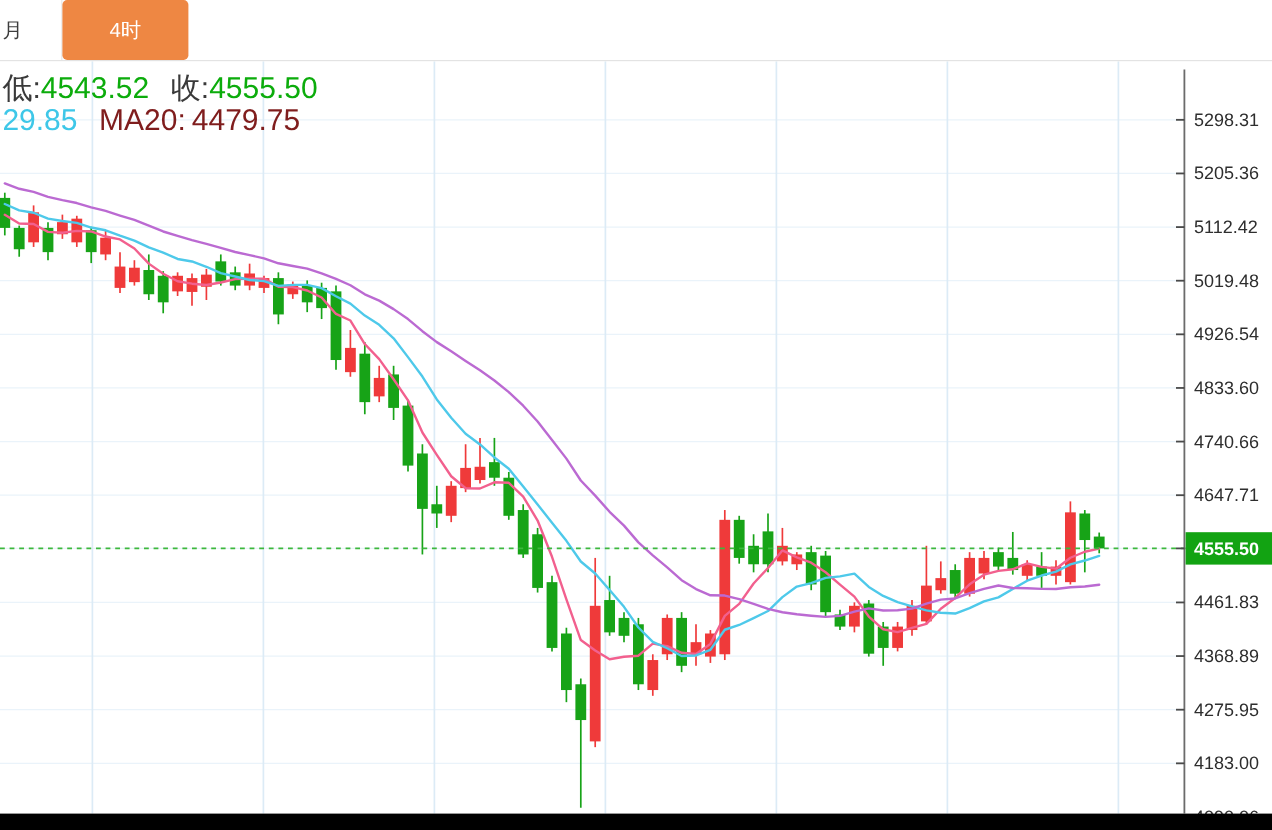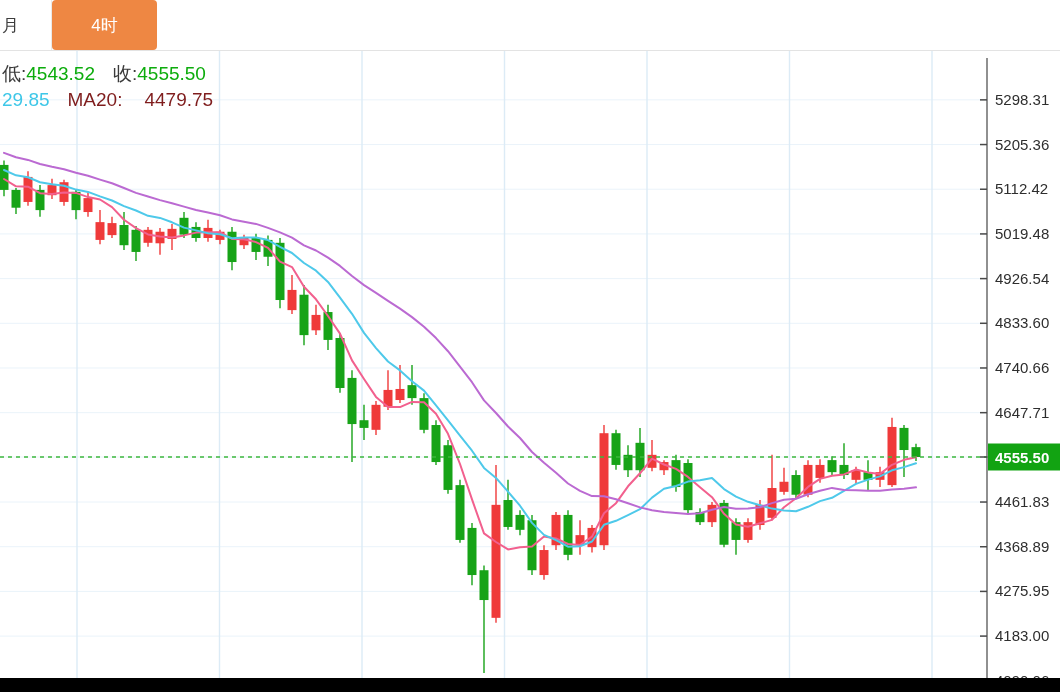--- a/index.html
+++ b/index.html
@@ -13,21 +13,21 @@
   }
   .tab{
     width:105px;box-sizing:border-box;display:flex;align-items:center;justify-content:center;
     font-size:17px;color:#3d3d3d;border-right:1px solid #e9e9e9;cursor:pointer;background:#fff;
   }
   .tab.first{width:52px;justify-content:flex-start;padding-left:2px;}
   .tab.active{color:#fff;border-right:none;border-radius:4px;}
   #chart-svg{position:absolute;top:0;left:0;z-index:1;}
   #chart-svg text{font-family:"Liberation Sans",sans-serif;}
   .legend{
-    position:absolute;top:61px;left:2px;z-index:3;font-size:19px;line-height:26px;
+    position:absolute;top:61px;left:2px;z-index:3;font-size:25px;line-height:26px;
     white-space:nowrap;pointer-events:none;
   }
   .legend .row{height:26px;}
   .t-dim{color:#3a3a3a;}
   .t-green{color:#0cac0c;}
   .t-cyan{color:#3ec7e8;margin-top:36px;}
   .t-purple{color:#7f1d1d;}
   .sp{display:inline-block;width:18px;}
   .blackbar{position:absolute;left:0;top:678px;width:1060px;height:14px;background:#000;z-index:6;}
 </style>
@@ -247,16 +247,16 @@
     <line x1="980" y1="636.098" x2="987" y2="636.098" stroke="#4a4a4a" stroke-width="1.5"></line>
     <text x="995" y="641.098" fill="#2e2e2e" font-size="15">4183.00</text>
     <line x1="980" y1="680.783552" x2="987" y2="680.783552" stroke="#4a4a4a" stroke-width="1.5"></line>
     <text x="995" y="685.783552" fill="#2e2e2e" font-size="15">4090.06</text>
     <rect x="988" y="443.5" width="72" height="27" fill="#12a312"></rect>
     <text x="995" y="462.5" fill="#ffffff" font-size="15" font-weight="bold">4555.50</text>
   </svg>
 
 <div class="legend">
   <div class="row"><span class="t-dim">低:</span><span class="t-green">4543.52</span><span class="sp"></span><span class="t-dim">收:</span><span class="t-green">4555.50</span></div>
-  <div class="row"><span class="t-cyan">29.85</span><span class="sp"></span><span class="t-purple">MA20:</span><span class="t-purple" style="margin-left:22px">4479.75</span></div>
+  <div class="row"><span class="t-cyan">29.85</span><span class="sp"></span><span class="t-purple">MA20:</span><span class="t-purple" style="margin-left:5px">4479.75</span></div>
 </div>
 
 <div class="blackbar"></div>
 
 </body></html>

